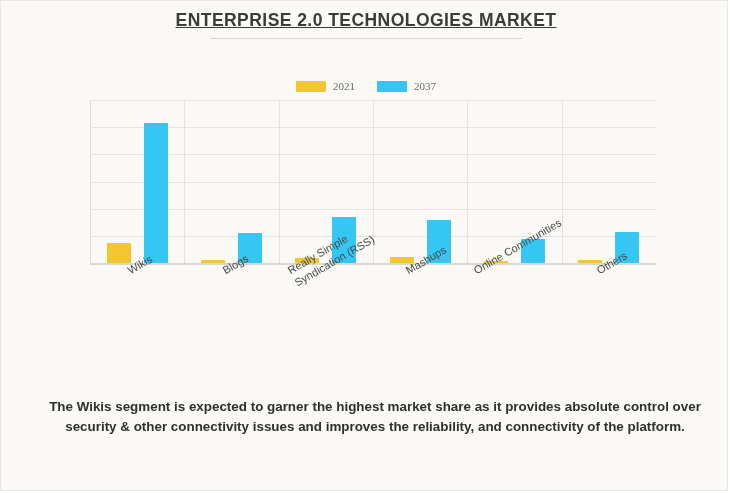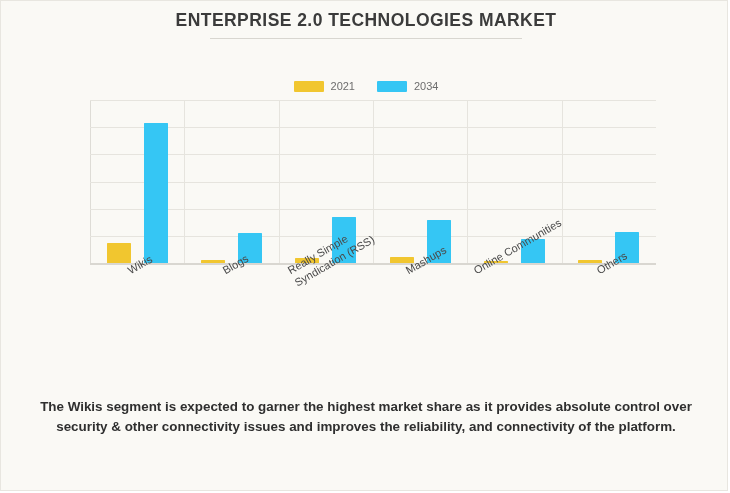--- a/index.html
+++ b/index.html
@@ -27,20 +27,21 @@
   #chart-title {
     position: absolute;
     left: 0;
     top: 9px;
     width: 730px;
     text-align: center;
     font-size: 17.5px;
     font-weight: bold;
     letter-spacing: 0.45px;
     color: #3b3b3b;
+    text-decoration: underline;
   }
   #title-rule {
     position: absolute;
     left: 209px;
     top: 37px;
     width: 312px;
     height: 1px;
     background: #d8d6d0;
   }
   #chart-subtitle {
@@ -58,20 +59,21 @@
   
   #legend {
     position: absolute;
     left: 0;
     top: 79px;
     width: 730px;
     display: flex;
     justify-content: center;
     align-items: center;
     gap: 22px;
+    font-family: Liberation Serif, serif;
   }
   .legend-item {
     display: flex;
     align-items: center;
     gap: 7px;
   }
   .legend-swatch {
     width: 30px;
     height: 11px;
     border-radius: 1px;
@@ -158,21 +160,21 @@
     transform-origin: left top;
     font-size: 11px;
     color: #4a4a4a;
     white-space: pre;
     line-height: 14px;
   }
 
   
   #caption {
     position: absolute;
-    left: 22px;
+    left: 31px;
     top: 396px;
     width: 686px;
     text-align: center;
     font-size: 13.4px;
     font-weight: bold;
     line-height: 20px;
     color: #2f2f2f;
   }
   #footer {
     position: absolute;
@@ -193,21 +195,21 @@
   <div id="chart-title">ENTERPRISE 2.0 TECHNOLOGIES MARKET</div>
   <div id="title-rule"></div>
 
   <div id="legend">
     <div class="legend-item">
       <span class="legend-swatch" id="sw0" style="background: rgb(241, 198, 47);"></span>
       <span class="legend-label">2021</span>
     </div>
     <div class="legend-item">
       <span class="legend-swatch" id="sw1" style="background: rgb(53, 198, 244);"></span>
-      <span class="legend-label">2034</span>
+      <span class="legend-label">2037</span>
     </div>
   </div>
 
   <div id="plot">
     <div id="plot-frame-left"></div>
     <div id="gridlines">
         <div class="gridline" style="top: 136px;"></div>
         <div class="gridline" style="top: 109px;"></div>
         <div class="gridline" style="top: 82px;"></div>
         <div class="gridline" style="top: 54px;"></div>

